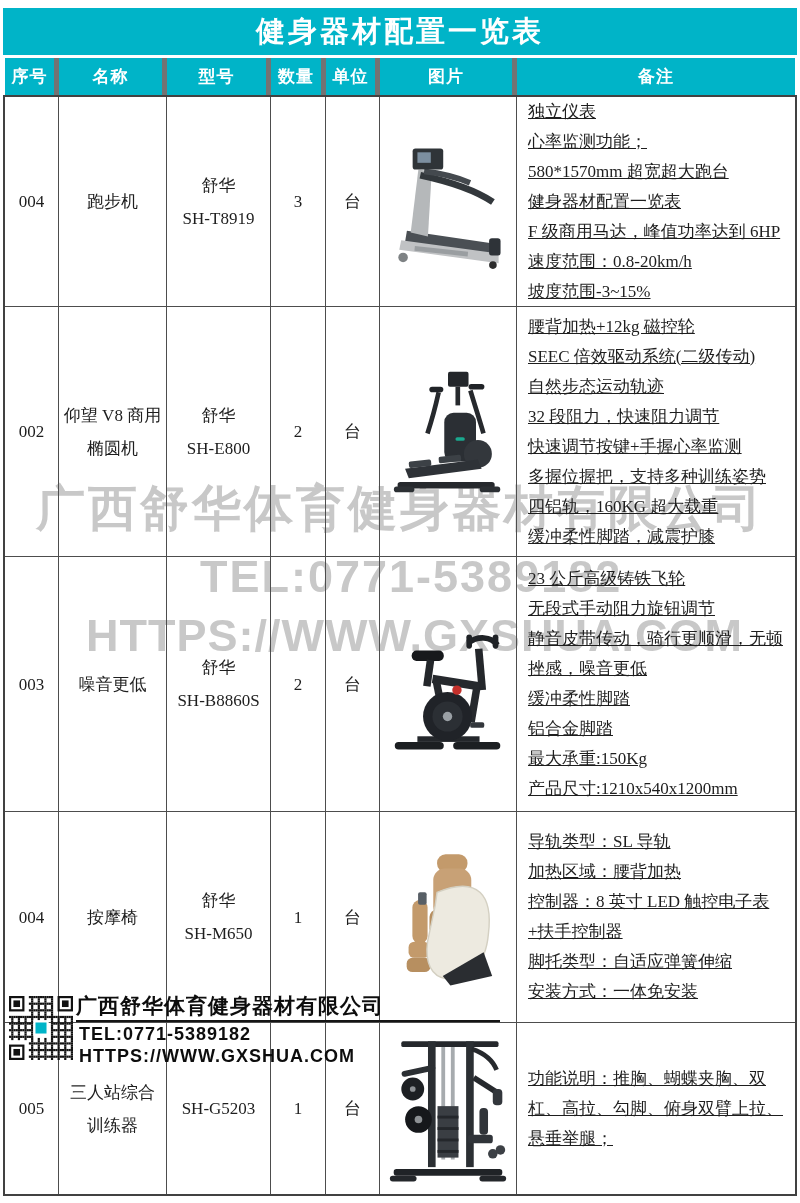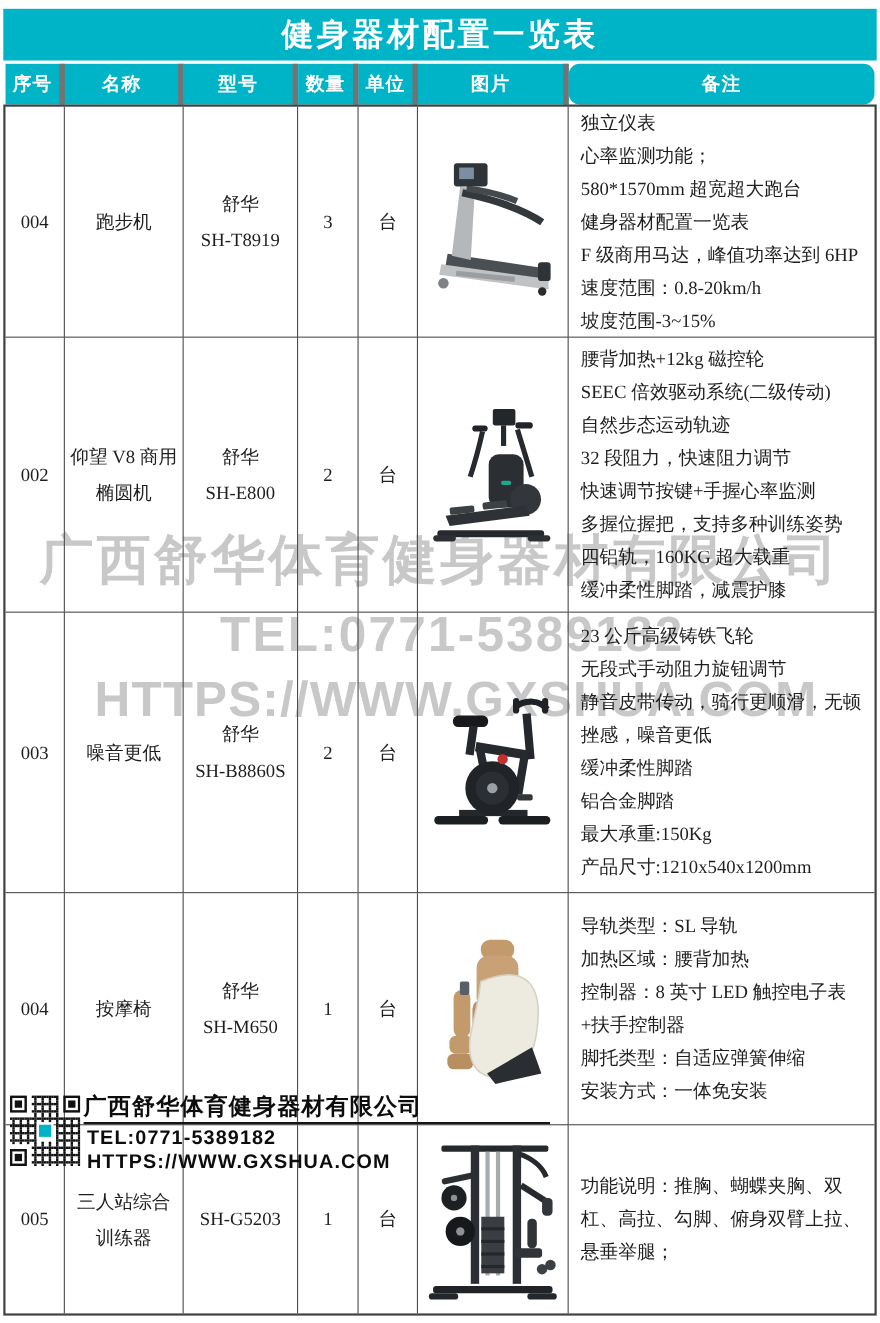--- a/index.html
+++ b/index.html
@@ -19,37 +19,37 @@
   .headerrow{
     position:absolute;left:3px;top:58px;width:790px;padding:0 2px;height:37px;
     display:grid;grid-template-columns:54px 108px 104px 55px 54px 137px 1fr;z-index:2;
   }
   .hcell{
     background:var(--teal);border-right:5px solid #737373;
     display:flex;align-items:center;justify-content:center;color:#fff;
     font-family:"Liberation Sans","DejaVu Sans",sans-serif;font-weight:bold;font-size:17px;
     letter-spacing:1px;
   }
-  .hcell:last-child{border-right:none;border-radius:10px;}
+  .hcell:last-child{border-right:none;}
   
   .grid{
     position:absolute;left:3px;top:95px;width:790px;border:2px solid #414141;
     display:grid;grid-template-columns:54px 108px 104px 55px 54px 137px 1fr;
     grid-template-rows:210px 250px 255px 211px 171px;z-index:2;
   }
   .cell{
     border-right:1px solid var(--grid);border-bottom:1px solid var(--grid);
     display:flex;flex-direction:column;align-items:center;justify-content:center;
     text-align:center;font-size:17px;line-height:33px;box-sizing:border-box;overflow:hidden;
   }
   .cell.lastcol{border-right:none;}
   .cell.lastrow{border-bottom:none;}
   .c-rem{
     align-items:center;text-align:left;justify-content:center;
-    padding:6px 6px 6px 11px;line-height:30px;
+    padding:6px 6px 6px 11px;line-height:30px;text-decoration:underline;
   }
   .rline{width:100%;}
   .c-img svg{display:block;}
   
   .wm{
     position:absolute;color:#c8c8c8;font-weight:bold;z-index:1;white-space:nowrap;
     font-family:"Liberation Sans","DejaVu Sans",sans-serif;
   }
   .wm-company{top:476px;left:0;width:800px;text-align:center;font-size:49px;letter-spacing:3px;}
   .wm-tel{top:551px;left:200px;font-size:45px;letter-spacing:2px;}

